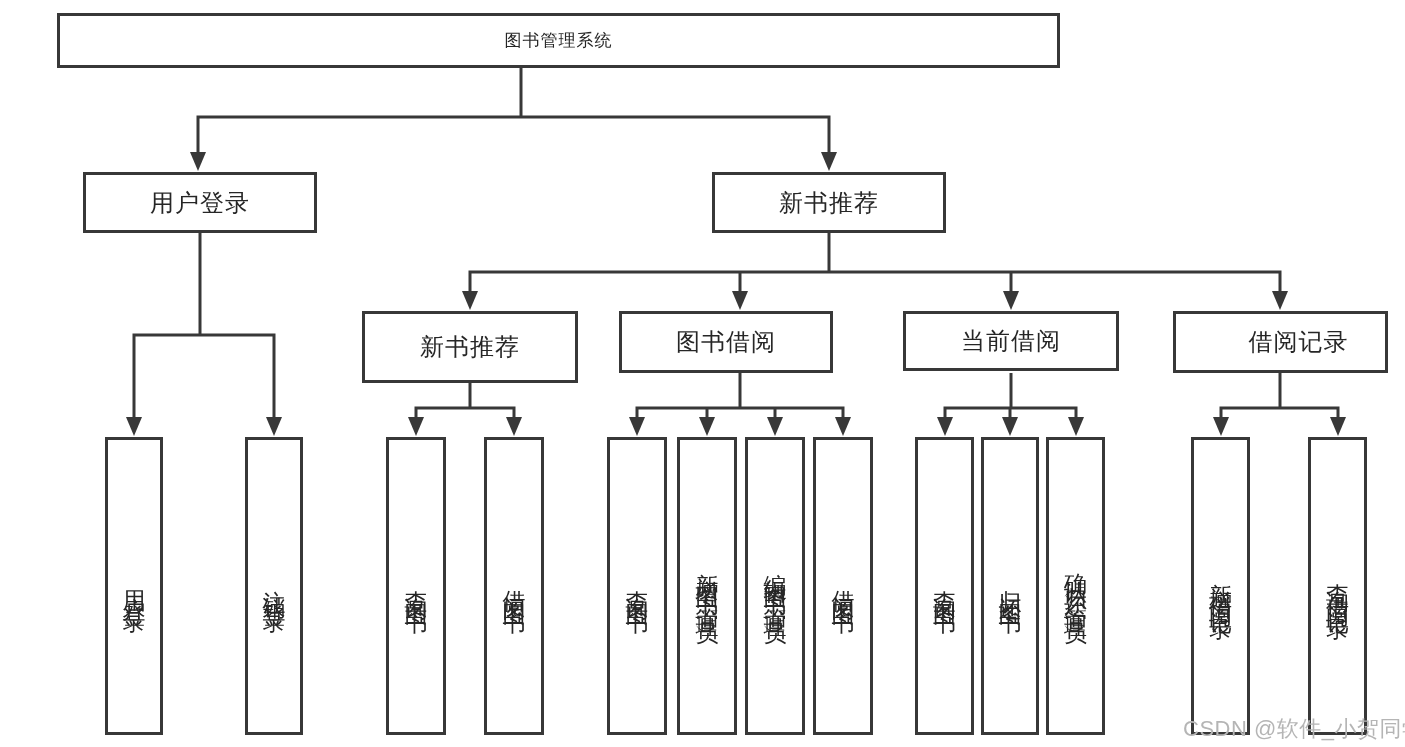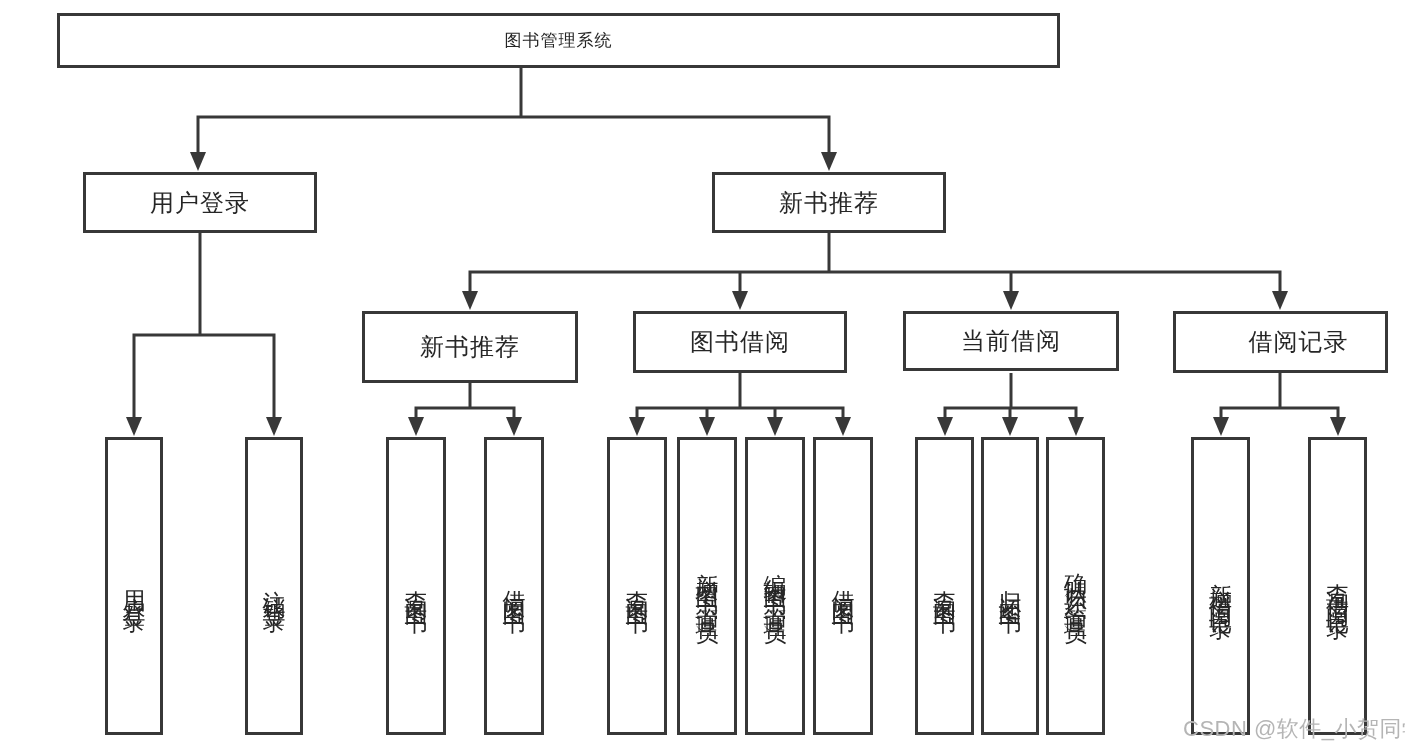--- a/index.html
+++ b/index.html
@@ -107,21 +107,21 @@
   <div class="node h" style="left:83px;top:172px;width:234px;height:61px;">
     <span>用户登录</span>
   </div>
   <div class="node h" style="left:712px;top:172px;width:234px;height:61px;">
     <span>新书推荐</span>
   </div>
 
   <div class="node h" style="left:362px;top:311px;width:216px;height:72px;">
     <span>新书推荐</span>
   </div>
-  <div class="node h" style="left:633px;top:311px;width:214px;height:62px;">
+  <div class="node h" style="left:619px;top:311px;width:214px;height:62px;">
     <span>图书借阅</span>
   </div>
   <div class="node h" style="left:903px;top:311px;width:216px;height:60px;">
     <span>当前借阅</span>
   </div>
   <div class="node h" style="left:1173px;top:311px;width:215px;height:62px;padding-left:36px;">
     <span>借阅记录</span>
   </div>
 
   <div class="node v" style="left:105px;top:437px;width:58px;height:298px;">

